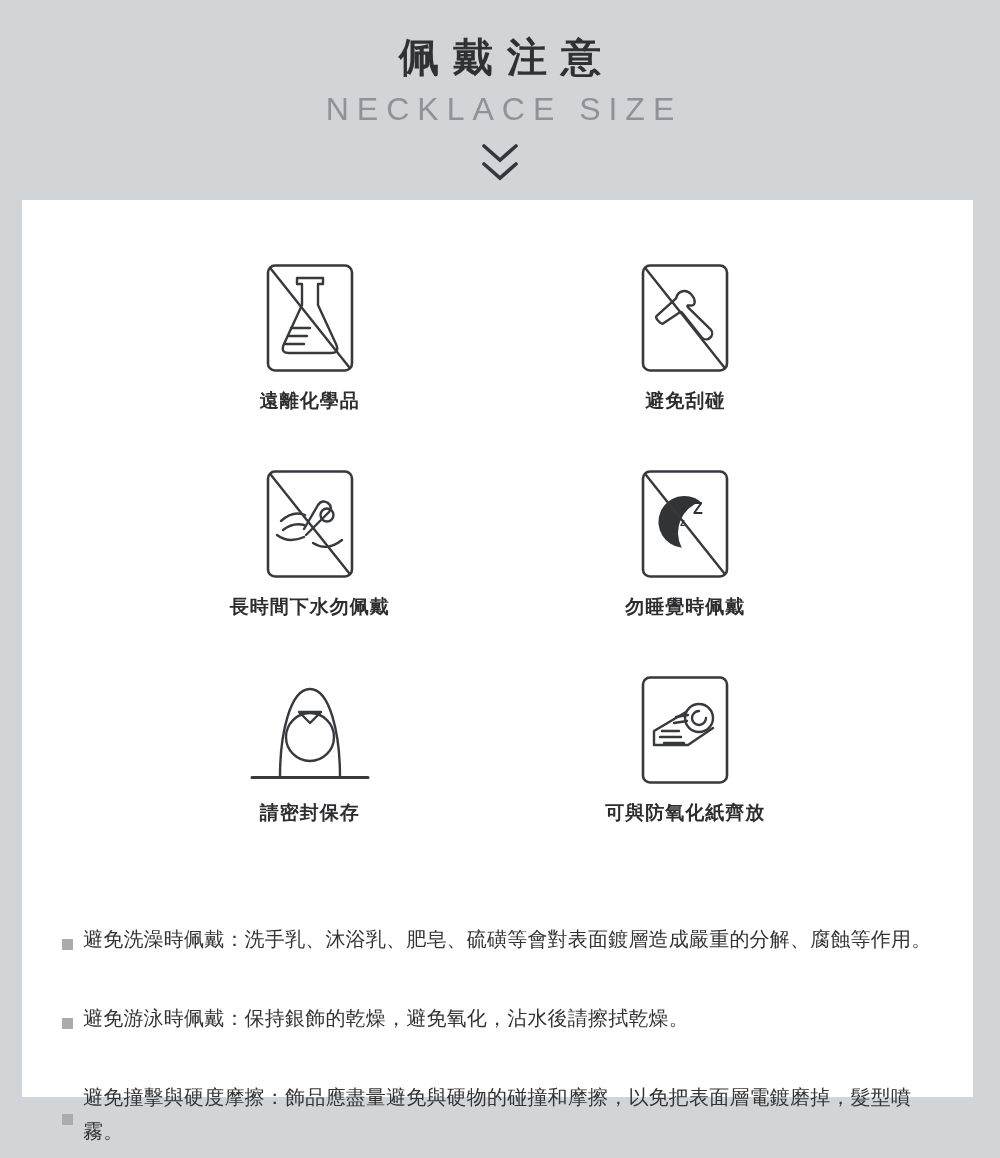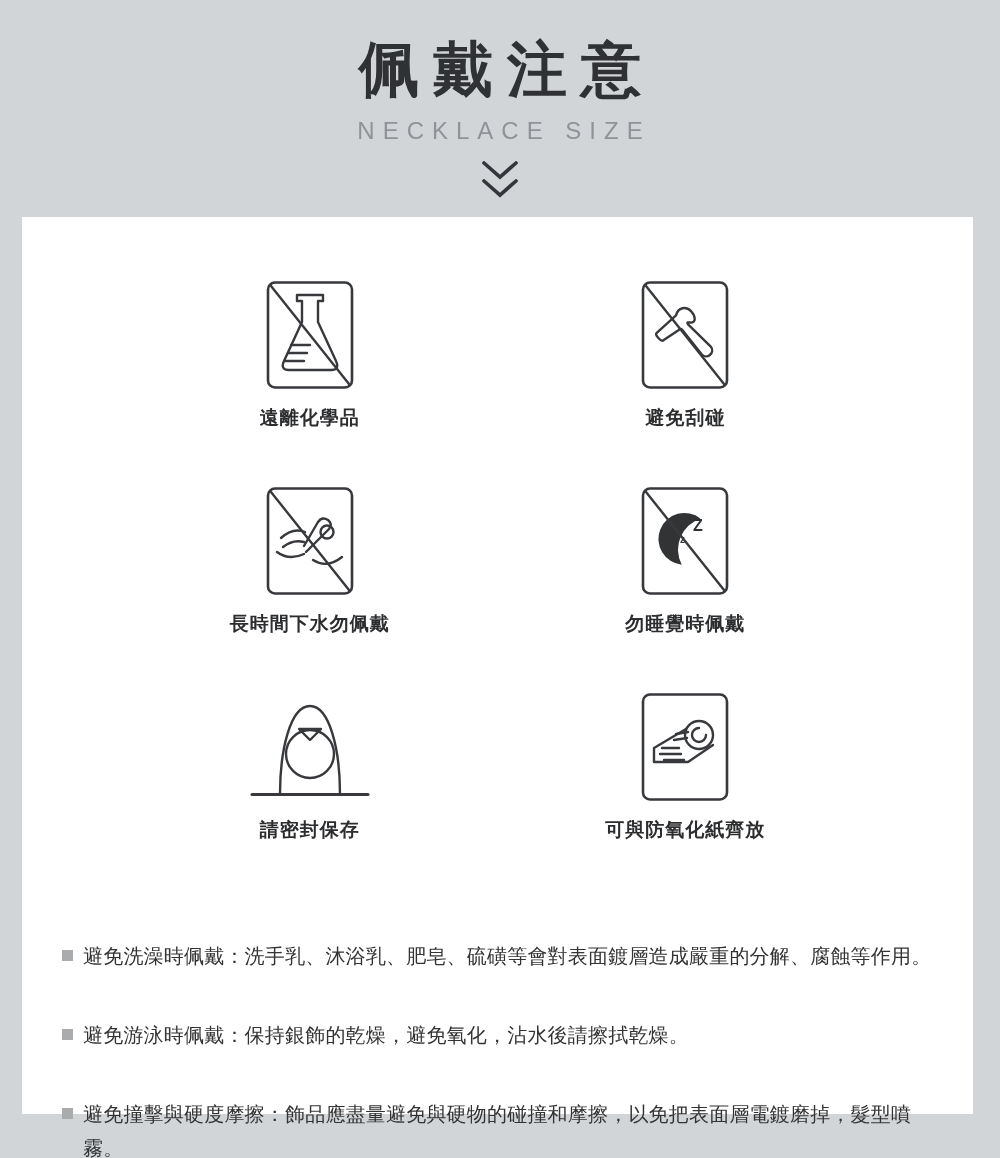--- a/index.html
+++ b/index.html
@@ -5,25 +5,25 @@
   html,body{margin:0;padding:0;}
   body{
     width:1000px;height:1158px;overflow:hidden;
     background:#d2d5d8;
     font-family:"Liberation Sans","DejaVu Sans",sans-serif;
     -webkit-font-smoothing:antialiased;
   }
   
   .hdr{ text-align:center; }
   .hdr h1{
-    margin:30px 0 6px; font-size:60px; font-weight:600;
+    margin:30px 0 6px; font-size:40px; font-weight:600;
     color:#2f3134; letter-spacing:14px; padding-left:14px;
   }
   .hdr .sub{
-    font-size:24px; font-weight:400; color:#8f9397;
+    font-size:32px; font-weight:400; color:#8f9397;
     letter-spacing:8px; padding-left:8px;
   }
   .chev{ margin-top:13px; height:50px; }
   .chev svg{ display:block; margin:0 auto; }
   
   .card{
     background:#ffffff; width:951px; margin:9px 0 0 22px;
     height:897px; box-sizing:border-box;
     padding:62px 0 0 0;
   }
@@ -40,21 +40,21 @@
   svg.pict{ stroke:#37393c; fill:none; stroke-width:2.4;
     stroke-linecap:round; stroke-linejoin:round; }
   svg.pict .bx{ stroke-width:2.6; }
   svg.pict .fillink{ fill:#313335; stroke:none; }
   svg.pict text{ stroke:none; fill:#2e3033; font-family:"Liberation Sans",sans-serif; }
   
   .notes{
     list-style:none; margin:0; padding:96px 28px 0 40px;
   }
   .notes li{
-    display:flex; align-items:flex-start; margin-bottom:45px;
+    display:flex; align-items:center; margin-bottom:45px;
   }
   .notes li.tight{ margin-bottom:12px; }
   .sq{
     flex:0 0 11px; width:11px; height:11px; background:#a9abad;
     margin:11px 10px 0 0;
   }
   .notes p{
     margin:0; font-size:20px; line-height:34px; color:#333333;
     letter-spacing:0.2px; max-width:870px;
   }

